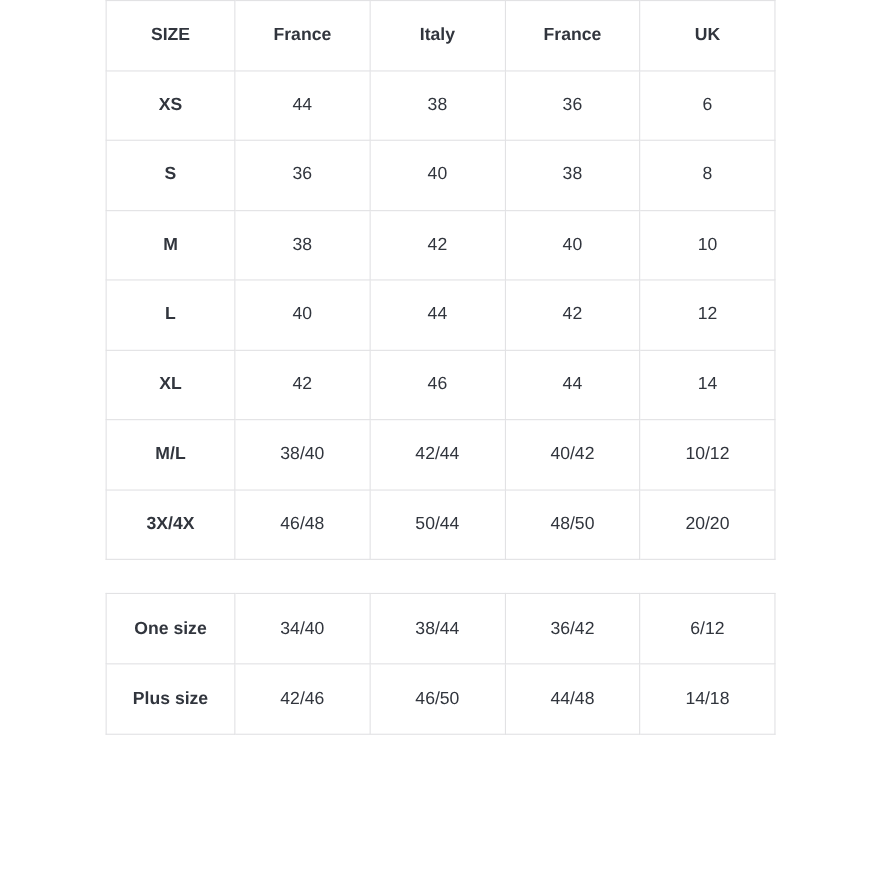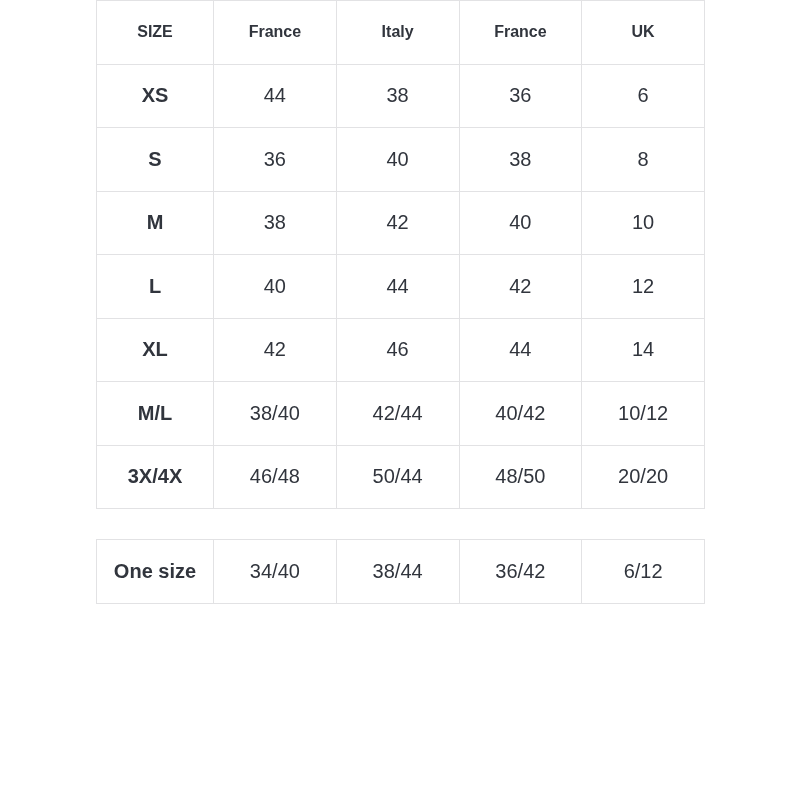--- a/index.html
+++ b/index.html
@@ -25,21 +25,21 @@
     width: 608px;
     border-collapse: collapse;
     table-layout: fixed;
   }
   table.size-table td,
   table.size-table th {
     border: 1px solid #e2e2e4;
     height: 62.5px;
     text-align: center;
     vertical-align: middle;
-    font-size: 20px;
+    font-size: 16px;
     font-weight: 400;
     color: #31353d;
     padding: 0;
   }
   table.size-table th {
     font-weight: 700;
     font-size: 16px;
   }
   table.size-table td.rowhead {
     font-weight: 700;
@@ -140,16 +140,23 @@
         <col class="c-rest">
     </colgroup>
     <tbody>
       <tr>
         <td class="rowhead">One size</td>
         <td>34/40</td>
         <td>38/44</td>
         <td>36/42</td>
         <td>6/12</td>
       </tr>
+      <tr>
+        <td class="rowhead">Plus size</td>
+        <td>42/46</td>
+        <td>46/50</td>
+        <td>44/48</td>
+        <td>14/18</td>
+      </tr>
     </tbody>
   </table>
 
 </div>
 
 </body></html>

